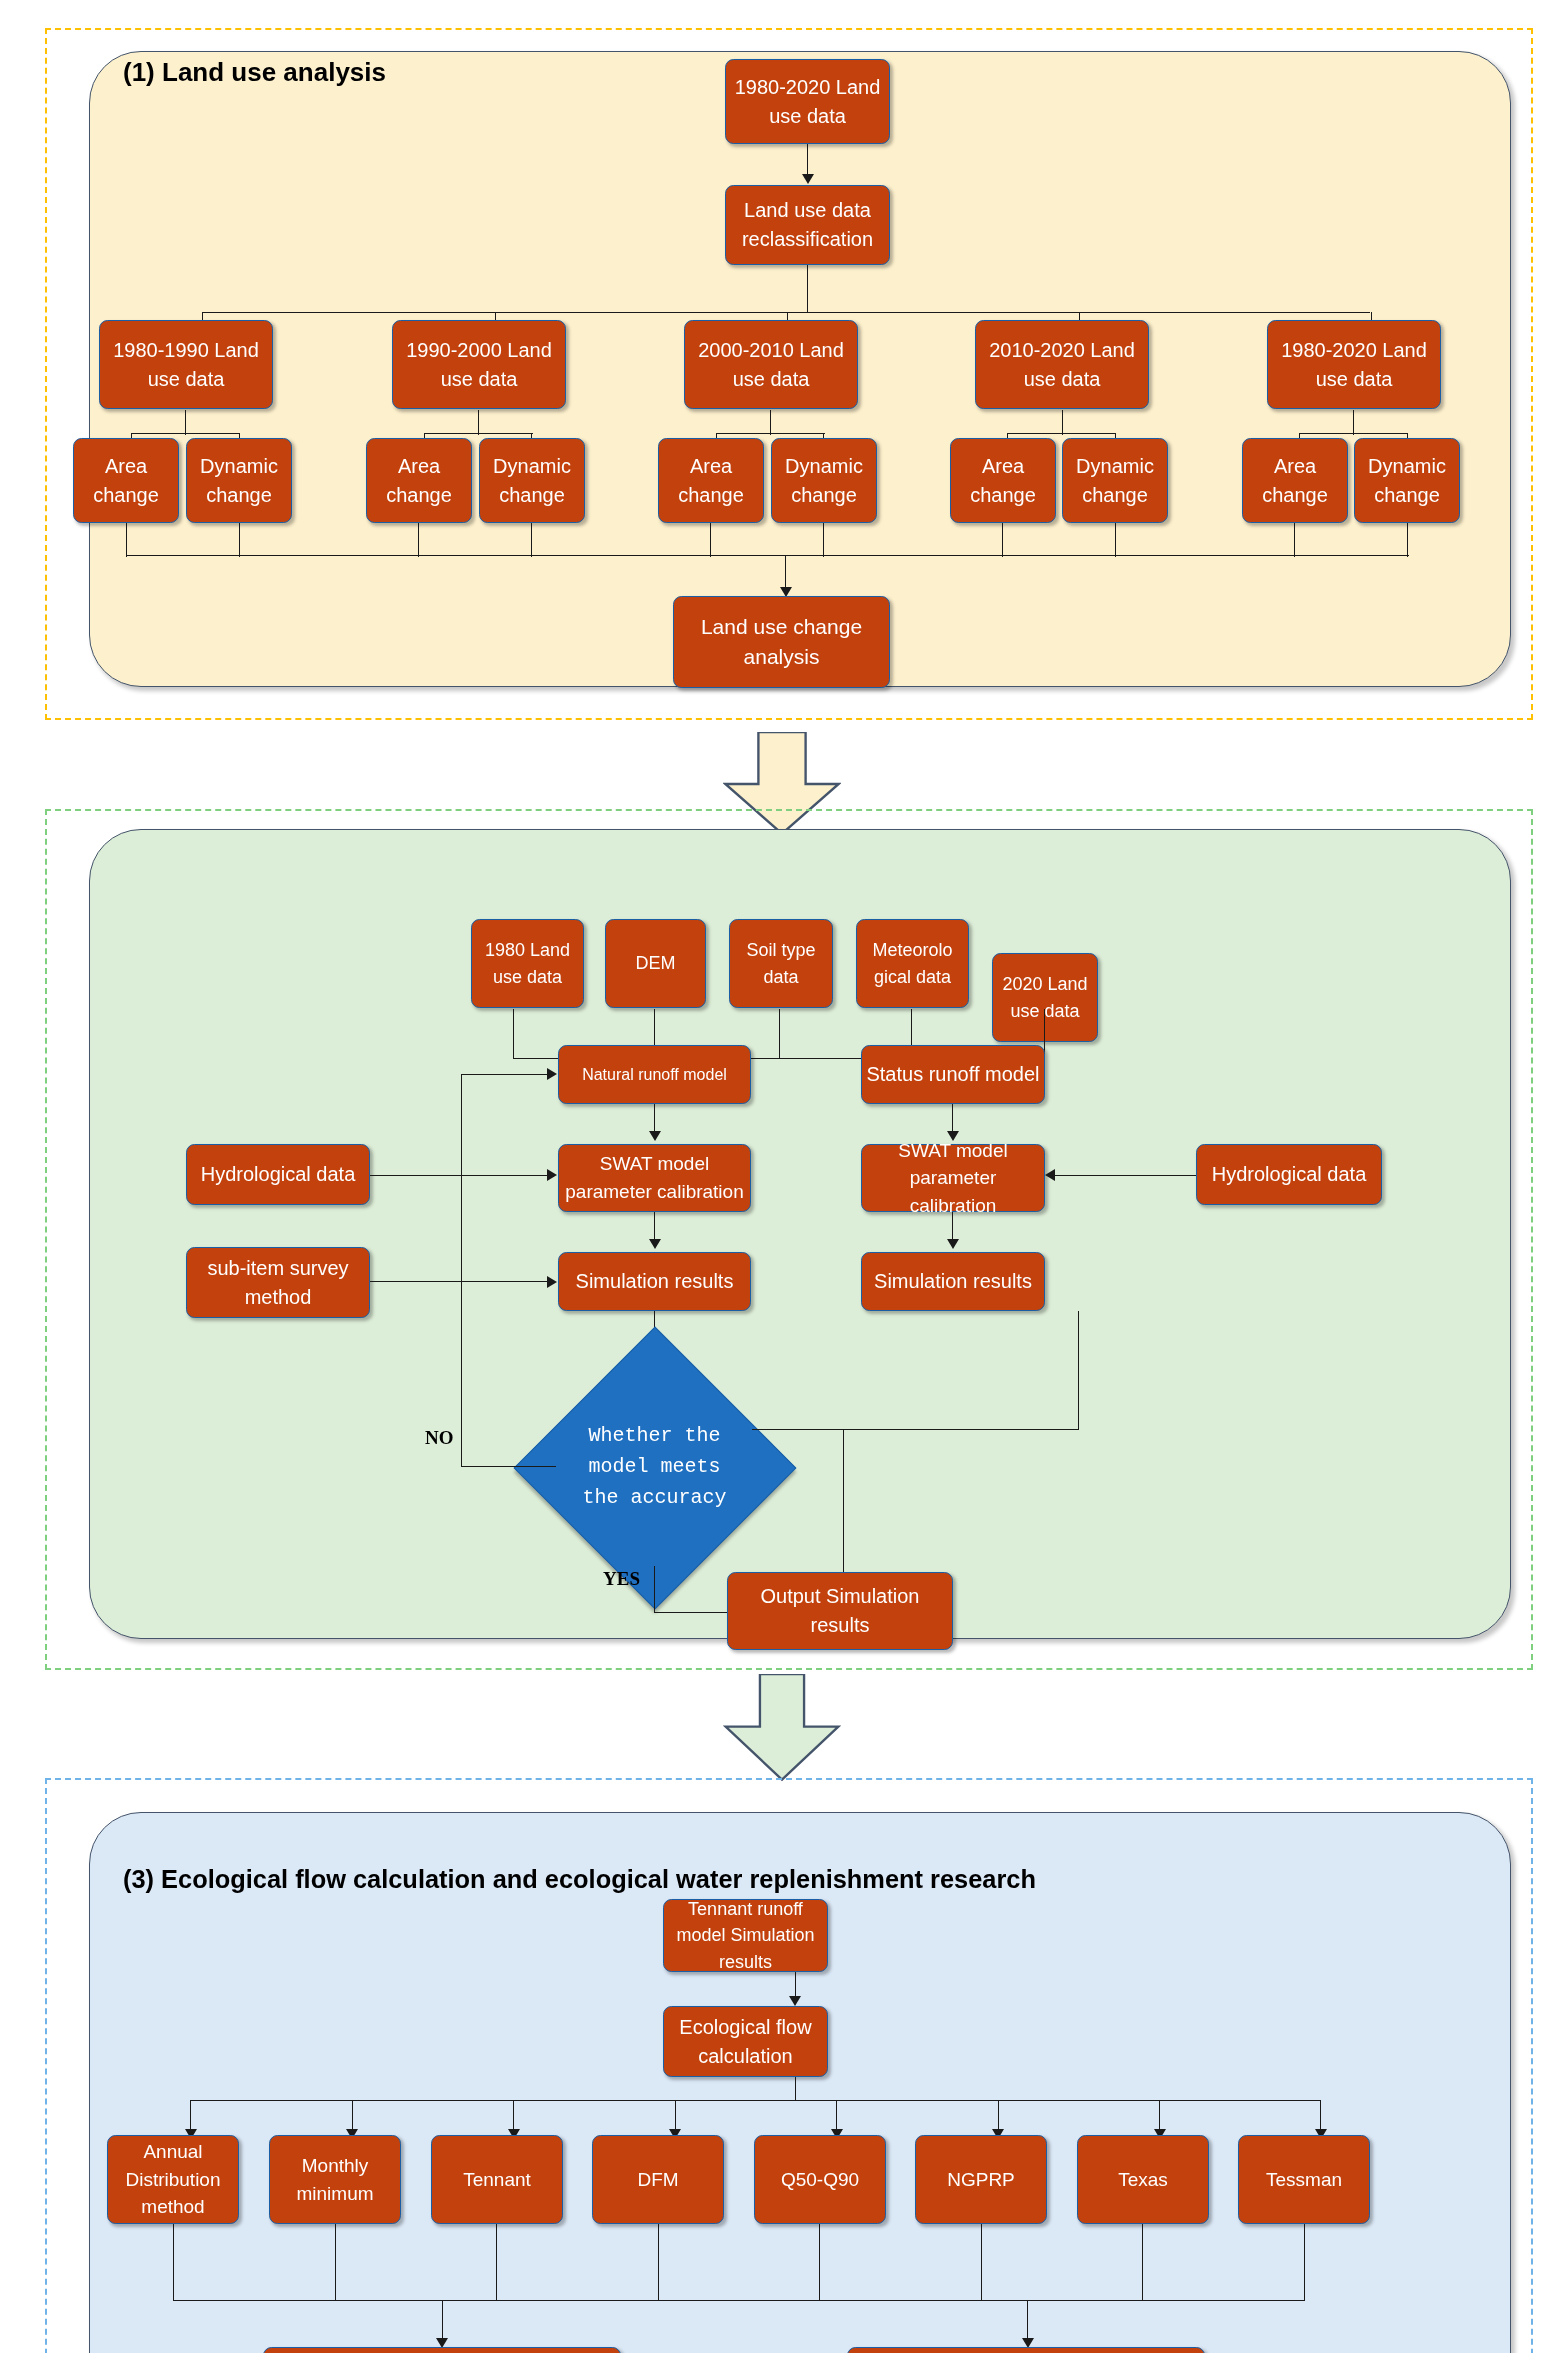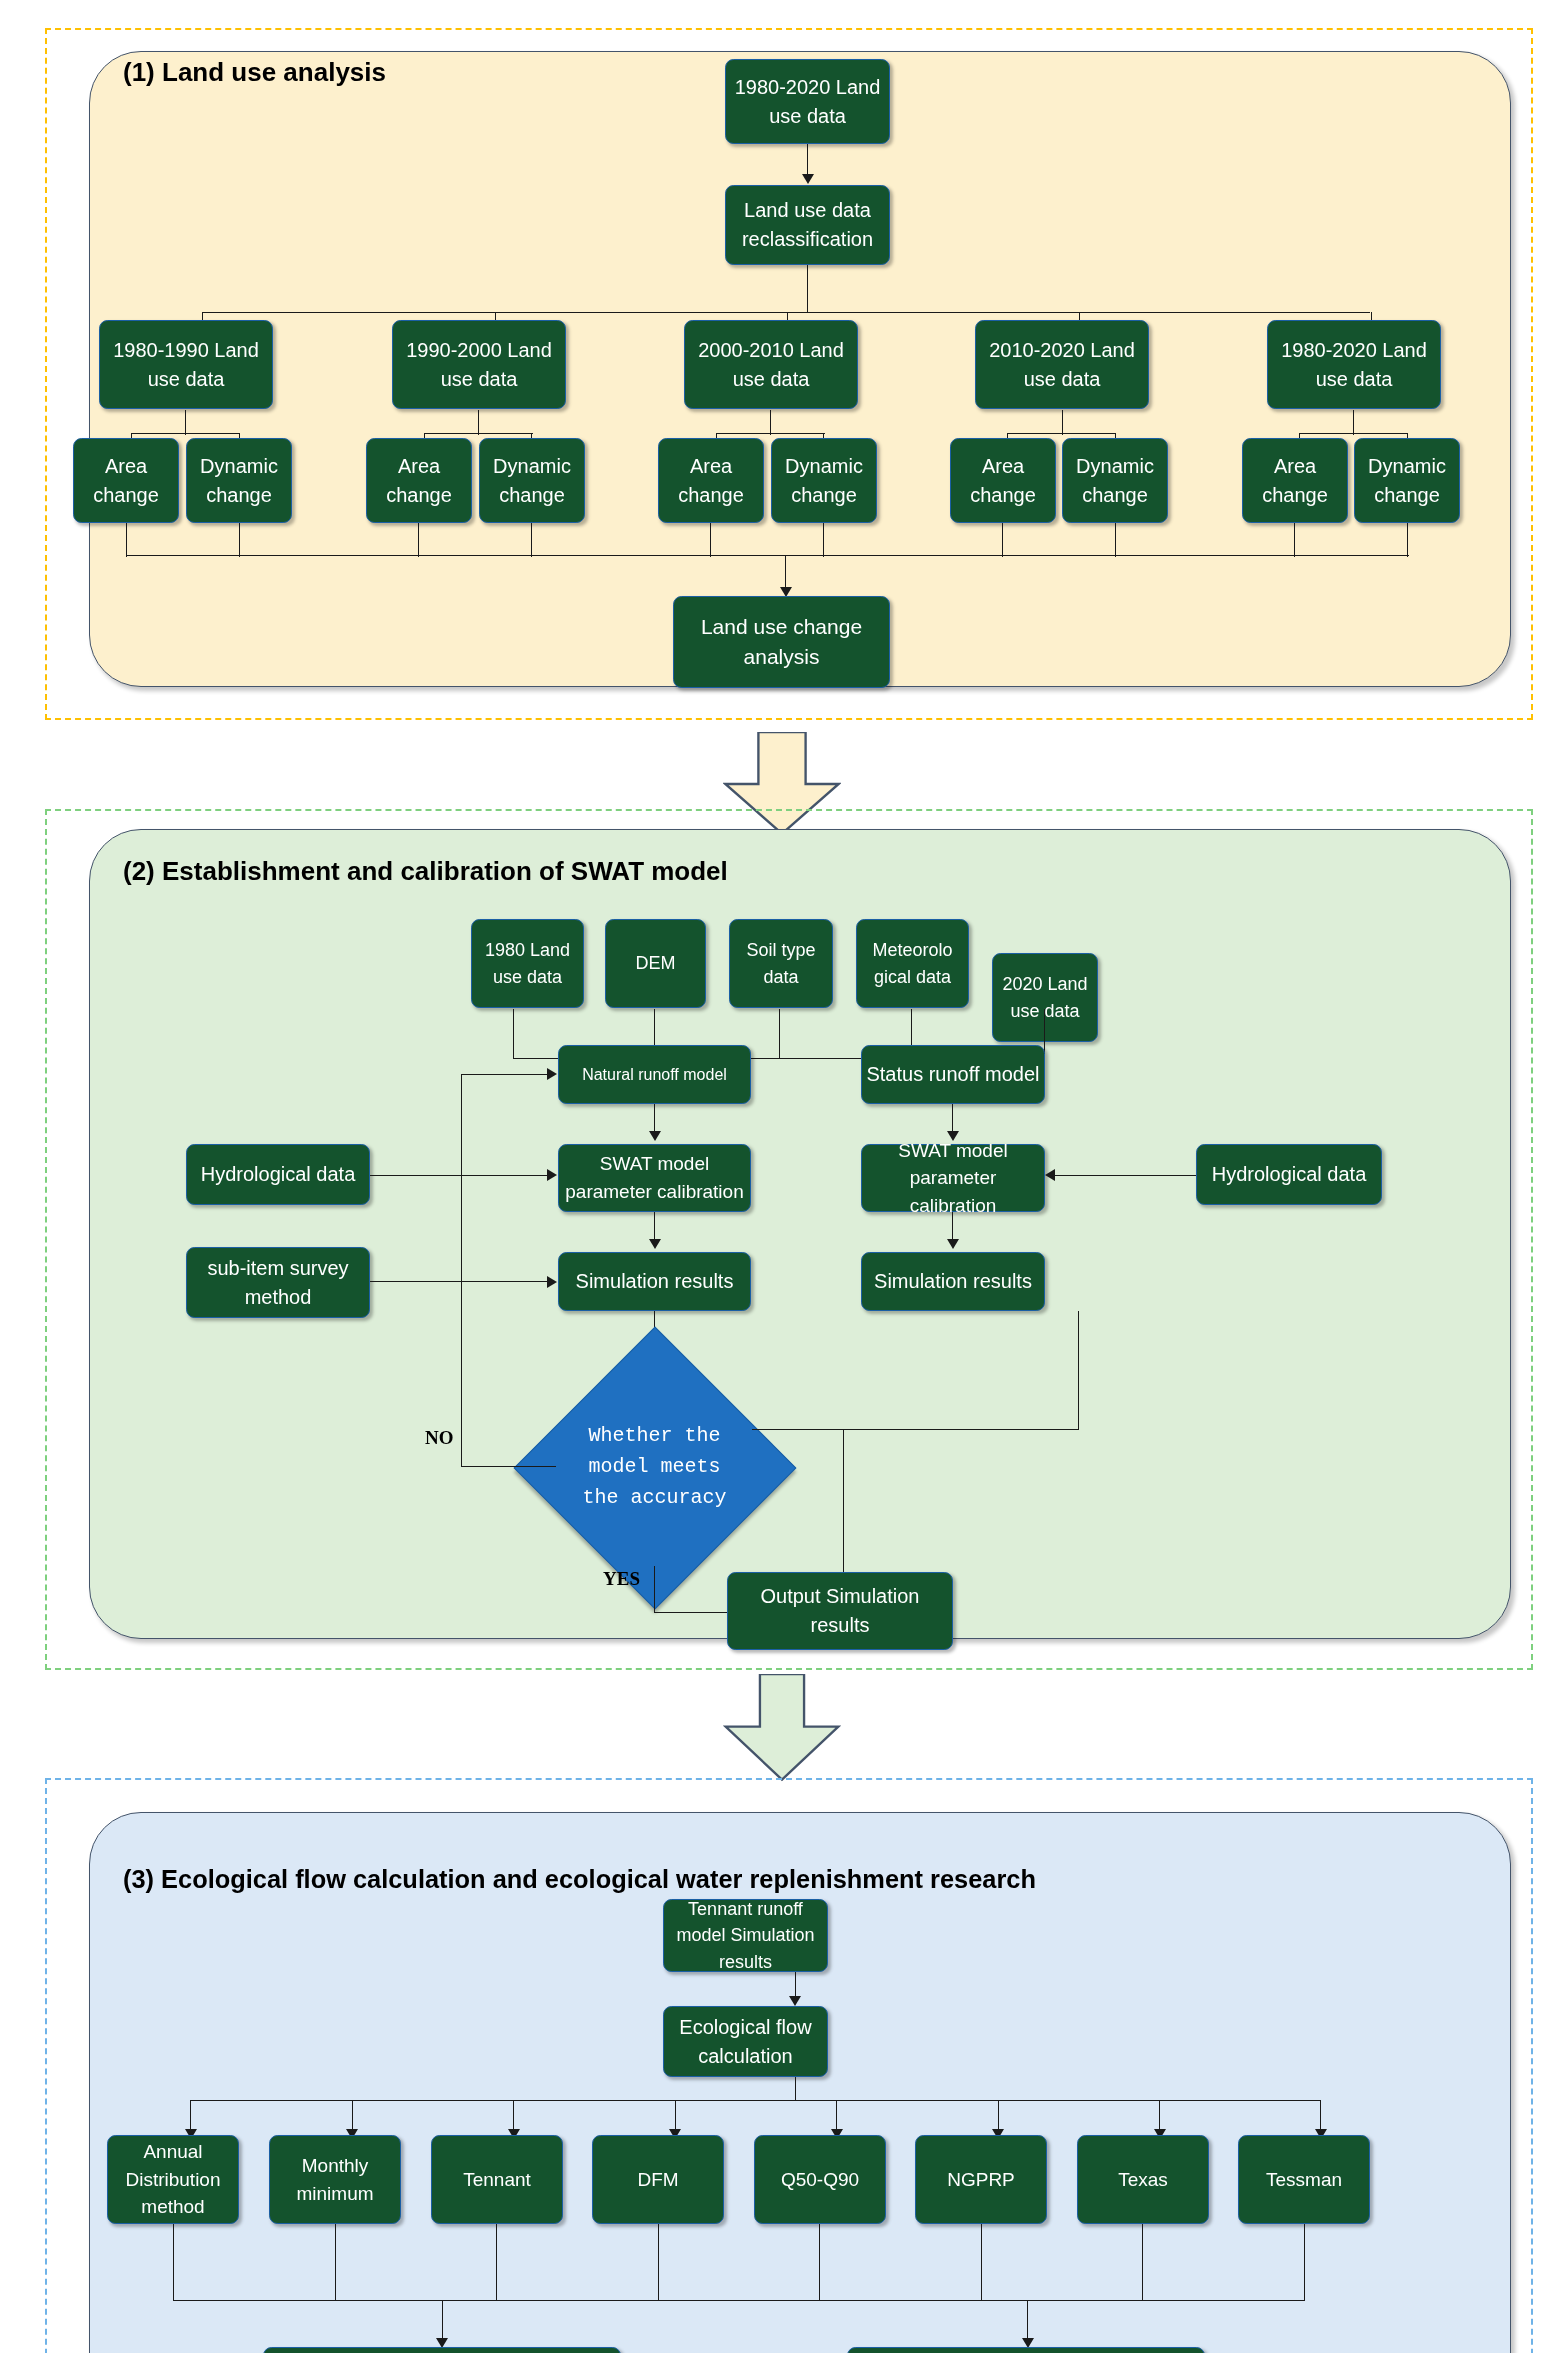--- a/index.html
+++ b/index.html
@@ -16,21 +16,21 @@
   .panel{position:absolute;box-sizing:border-box;border:1.4px solid #44546a;border-radius:52px;
          box-shadow:3.3px 3.3px 4.2px rgba(0,0,0,.22);}
   .panel-yellow{background:#fdf0cd;}
   .panel-green{background:#ddeed8;}
   .panel-blue{background:#dbe8f6;}
 
   .panel-title{position:absolute;font-weight:bold;color:#000;white-space:nowrap;
                font-family:"Liberation Sans", sans-serif;}
 
   
-  .node{position:absolute;box-sizing:border-box;background:#14532d;border:0.9px solid #1a5fa5;
+  .node{position:absolute;box-sizing:border-box;background:#c2410c;border:0.9px solid #1a5fa5;
         border-radius:8.5px;color:#ffffff;display:flex;align-items:center;justify-content:center;
         text-align:center;line-height:1.45;padding:1.9px 2.8px;
         box-shadow:2.8px 2.8px 3.3px rgba(0,0,0,.28);font-family:"Liberation Sans", sans-serif;}
 
   
   .diamond{position:absolute;background:#1f70c1;transform:rotate(45deg);
            border:0.9px solid #1a5fa5;box-shadow:2.8px 2.8px 3.3px rgba(0,0,0,.28);}
   .diamond-label{position:absolute;color:#fff;display:flex;align-items:center;justify-content:center;
                  text-align:center;line-height:1.55;font-family:"Liberation Sans", sans-serif;}
 
@@ -150,21 +150,20 @@
   <div class="node" style="left:673px;top:596px;width:217px;height:92px;font-size:21px;">Land use change analysis</div>
 
   <svg class="bigarrow" style="left:723px;top:732px;" width="118" height="104" viewBox="0 0 250 220">
     <polygon points="75,0 175,0 175,110 245,110 125,215 5,110 75,110" fill="#fdf0cd" stroke="#44546a" stroke-width="5"></polygon>
   </svg>
 
   <div class="dashframe dash-green" style="left:45px;top:809px;width:1488px;height:861px;"></div>
 
   <div class="panel panel-green" style="left:89px;top:829px;width:1422px;height:810px;"></div>
 
-  <div class="panel-title" style="left:123px;top:856px;font-size:26px;">(2) Establishment and calibration of SWAT model</div>
 
   <div class="node" style="left:471px;top:919px;width:113px;height:89px;font-size:18px;">1980 Land use data</div>
   <div class="node" style="left:605px;top:919px;width:101px;height:89px;font-size:18px;">DEM</div>
   <div class="node" style="left:729px;top:919px;width:104px;height:89px;font-size:18px;">Soil type data</div>
   <div class="node" style="left:856px;top:919px;width:113px;height:89px;font-size:18px;">Meteorolo gical data</div>
   <div class="node" style="left:992px;top:953px;width:106px;height:89px;font-size:18px;">2020 Land use data</div>
 
   <div class="ln lnv" style="left:513px;top:1009px;height:50px;"></div>
   <div class="ln lnv" style="left:654px;top:1009px;height:50px;"></div>
   <div class="ln lnv" style="left:779px;top:1009px;height:50px;"></div>

